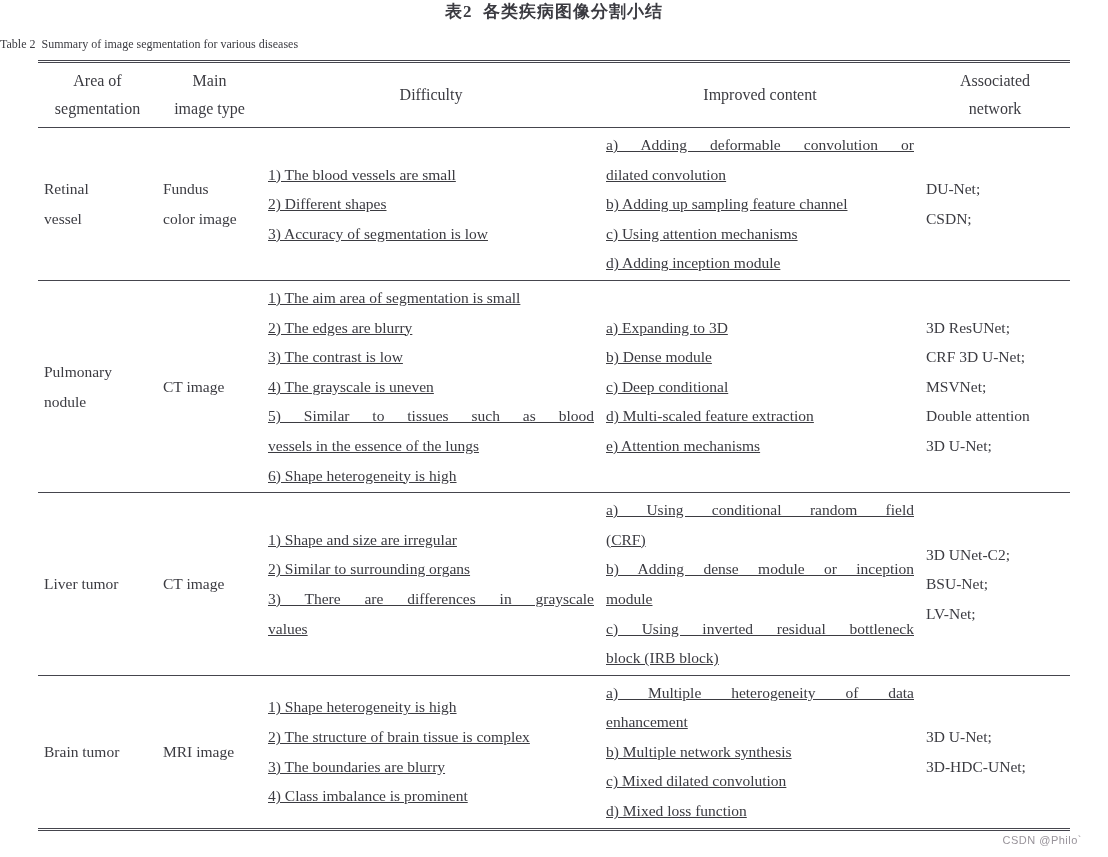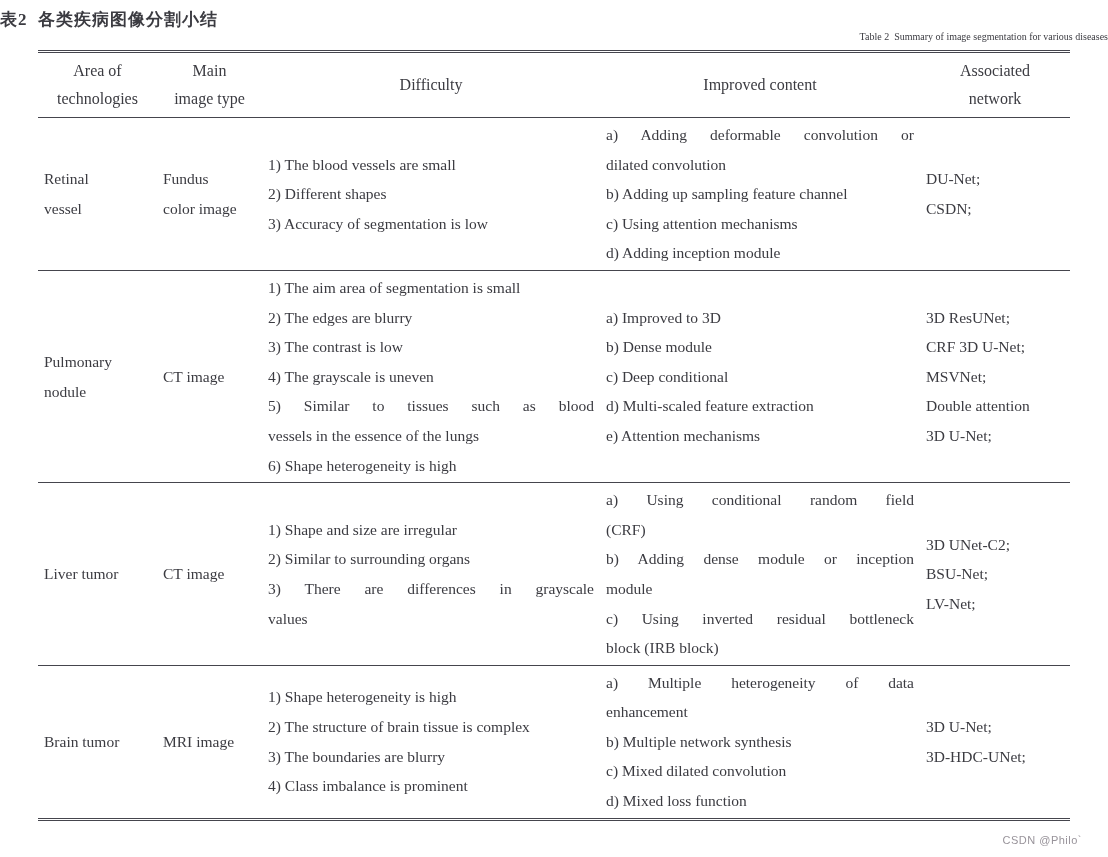--- a/index.html
+++ b/index.html
@@ -6,44 +6,44 @@
     --ink:#3b3b41;
     --rule:#45454d;
   }
   html,body{margin:0;padding:0;}
   body{
     width:1108px;height:857px;background:#ffffff;overflow:hidden;
     font-family:"Liberation Serif","DejaVu Serif",serif;color:var(--ink);
     position:relative;
   }
   .caption-zh{
-    padding-top:8px;font-size:17px;font-weight:bold;
+    text-align:center;font-size:17px;font-weight:bold;
     white-space:pre;letter-spacing:1px;
   }
   .caption-en{
-    margin-top:0;text-align:right;font-size:10px;white-space:pre;
+    margin-top:14px;text-align:left;font-size:12px;white-space:pre;
   }
   table.summary{
     border-collapse:collapse;table-layout:fixed;
     width:1032px;margin:8px 0 4px 38px;
     border-top:3px double var(--rule);
     border-bottom:3px double var(--rule);
   }
   thead th{
     font-weight:normal;font-size:16px;text-align:center;vertical-align:middle;
     height:64px;line-height:28px;padding:0 2px;
     border-bottom:1px solid var(--rule);
   }
   tbody td{
     font-size:15.5px;line-height:29.6px;vertical-align:middle;
     padding:2px 6px;
   }
   tbody tr + tr td{border-top:1px solid var(--rule);}
   td.center{text-align:left;}
-  td.left{text-align:left;}
+  td.left{text-align:left;text-decoration:underline;}
   .item{margin:0;}
   .fill{text-align:justify;text-align-last:justify;}
   .watermark{
     position:absolute;top:834px;right:26px;
     font-family:"Liberation Sans","DejaVu Sans",sans-serif;
     font-size:11px;color:#98939a;letter-spacing:0.5px;
   }
 </style>
 </head>
 <body>
@@ -56,21 +56,21 @@
     <col style="width:119px">
       <col style="width:105px">
       <col style="width:338px">
       <col style="width:320px">
       <col style="width:150px">
   </colgroup>
   <thead>
     <tr>
         <th>
           <div>Area of</div>
-          <div>technologies</div>
+          <div>segmentation</div>
         </th>
         <th>
           <div>Main</div>
           <div>image type</div>
         </th>
         <th>
           <div>Difficulty</div>
         </th>
         <th>
           <div>Improved content</div>
@@ -146,21 +146,21 @@
           <div class="item">
             <div class="fill">5) Similar to tissues such as blood</div>
             <div>vessels in the essence of the lungs</div>
           </div>
           <div class="item">
             <div>6) Shape heterogeneity is high</div>
           </div>
         </td>
         <td class="left">
           <div class="item">
-            <div>a) Improved to 3D</div>
+            <div>a) Expanding to 3D</div>
           </div>
           <div class="item">
             <div>b) Dense module</div>
           </div>
           <div class="item">
             <div>c) Deep conditional</div>
           </div>
           <div class="item">
             <div>d) Multi-scaled feature extraction</div>
           </div>

